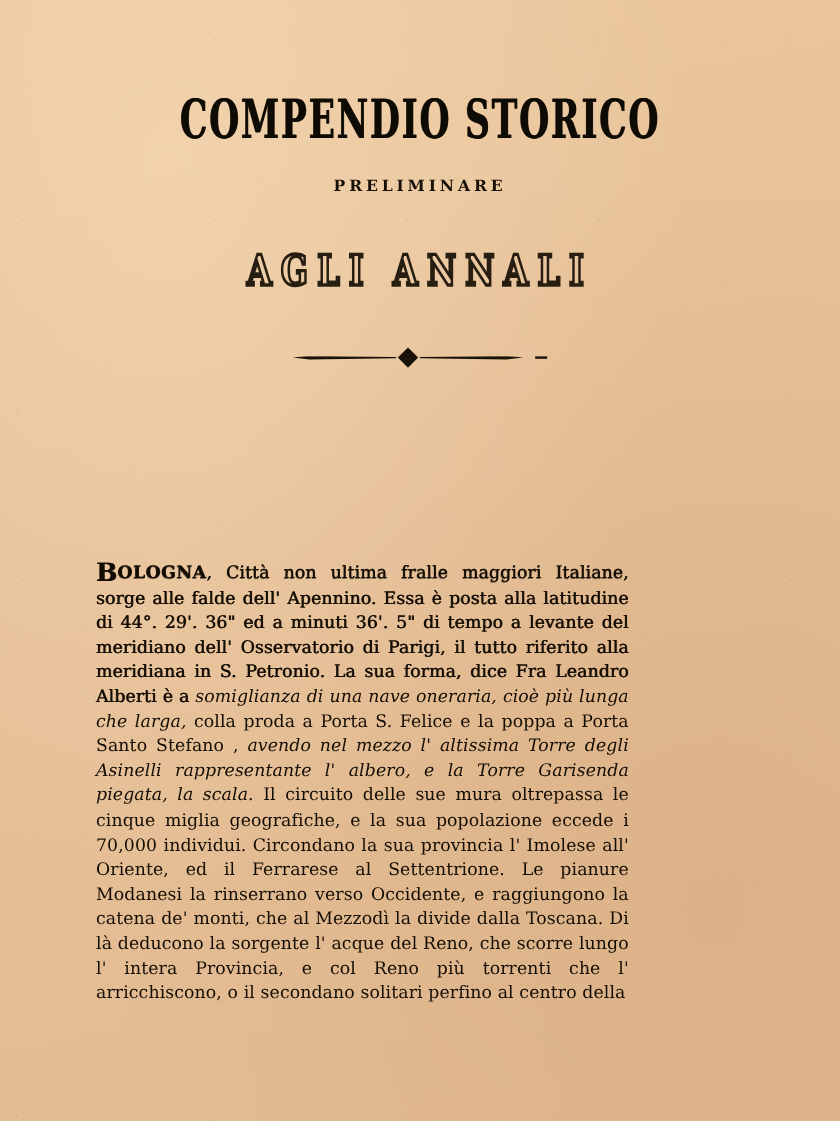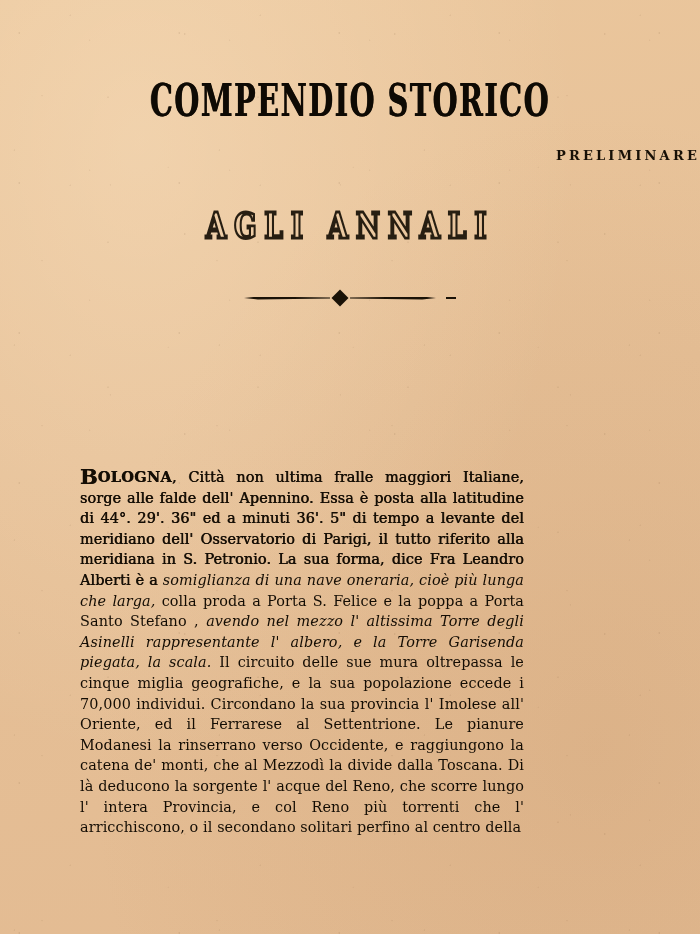--- a/index.html
+++ b/index.html
@@ -58,21 +58,21 @@
     transform-origin: center top;
     color: #0e0a04;
     text-shadow: 0.6px 0 0 rgba(20,12,4,.8), -0.4px 0.3px 0 rgba(20,12,4,.55);
   }
 
   .title-sub {
     position: absolute;
     top: 148px;
     left: 0;
     width: 100%;
-    text-align: right;
+    text-align: center;
     font-family: "DejaVu Serif", serif;
     font-weight: 600;
     font-size: 13px;
     letter-spacing: 3.2px;
     color: #181006;
   }
 
   .title-outline {
     position: absolute;
     top: 205px;

